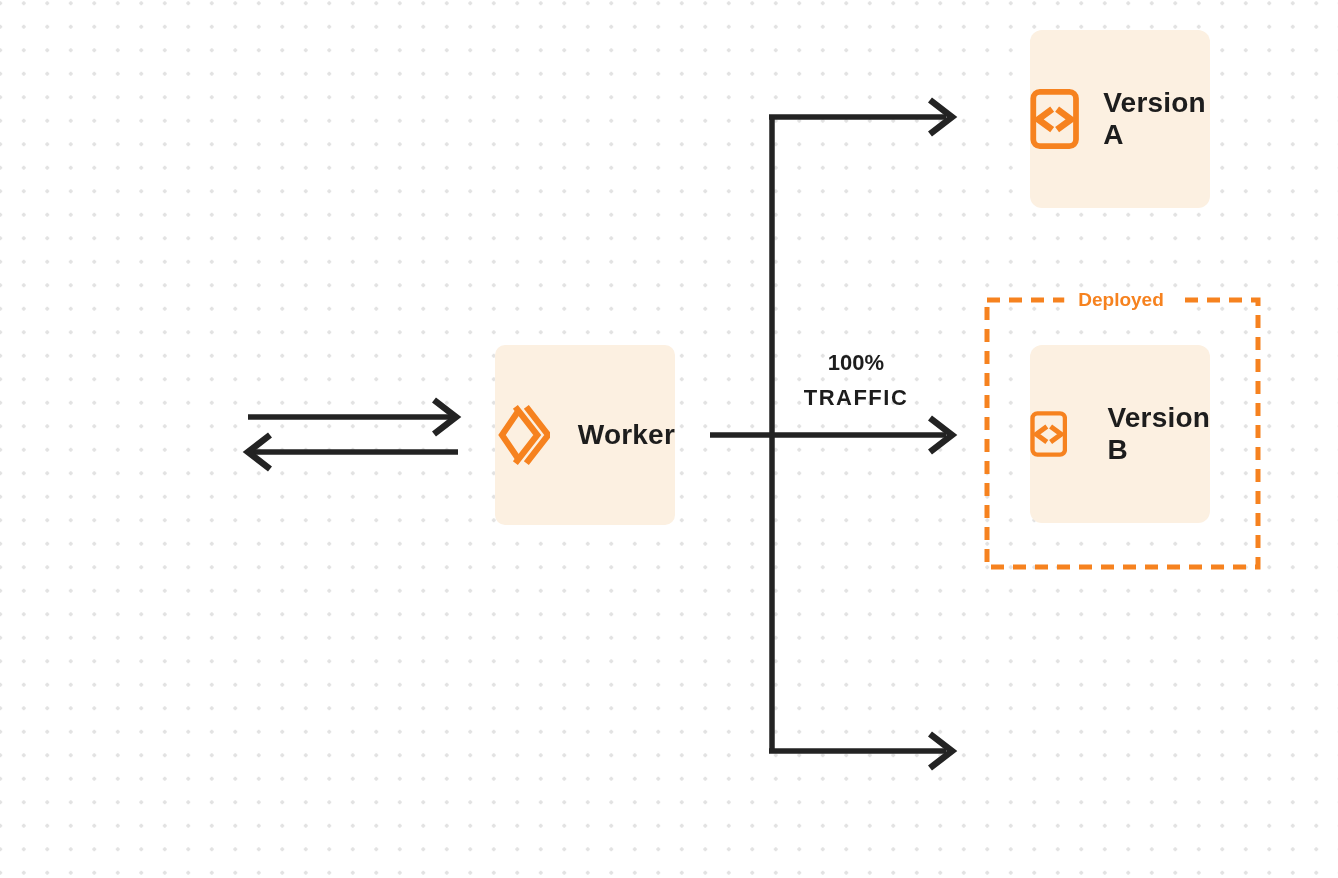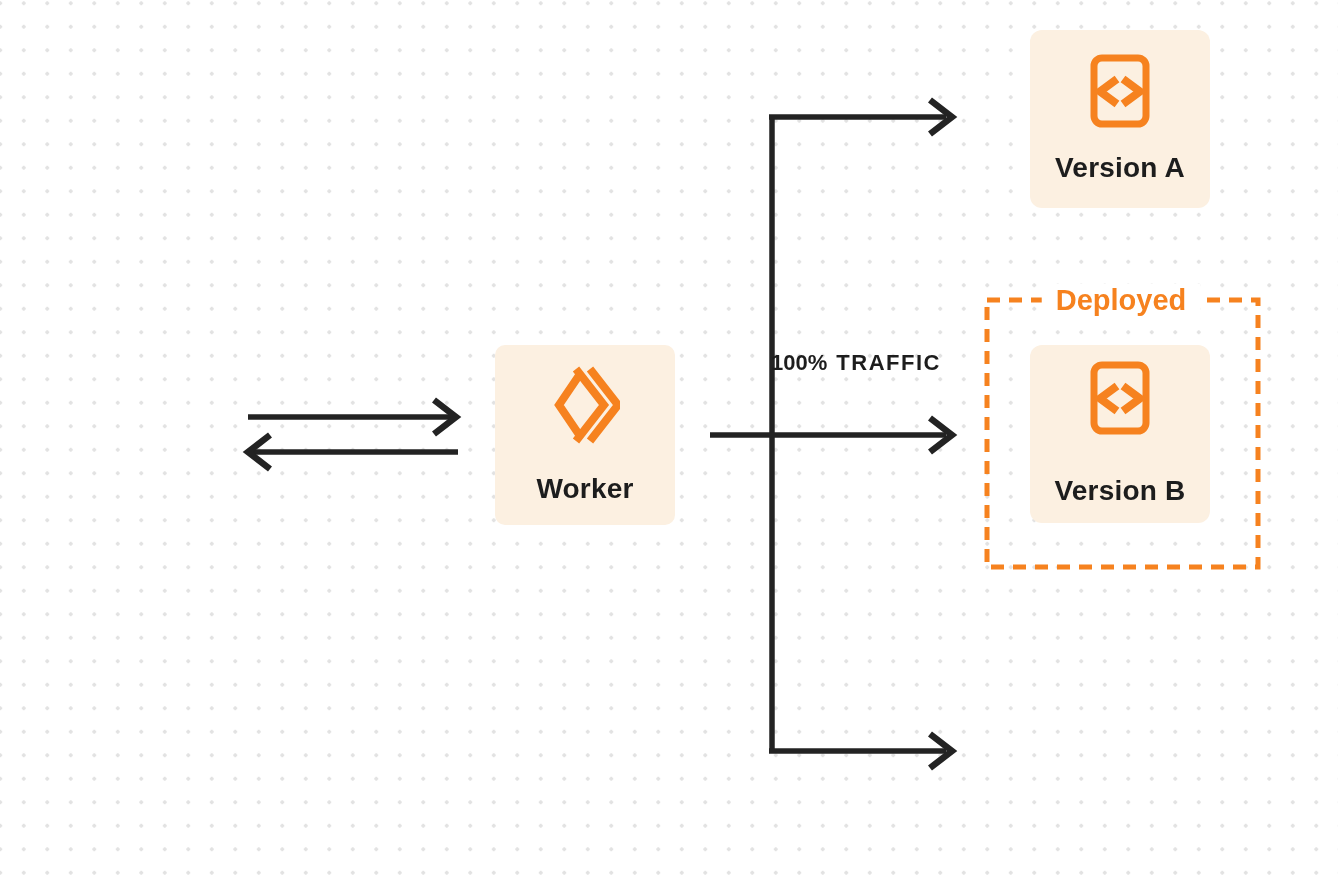--- a/index.html
+++ b/index.html
@@ -23,45 +23,45 @@
     font-family:"Liberation Sans", sans-serif;
     color:var(--label_text);
   }
   .layer{position:absolute;left:0;top:0;width:1338px;height:878px;pointer-events:none;}
   .line{stroke:var(--connector);stroke-width:5.5;fill:none;stroke-linecap:butt;}
   .head{stroke:var(--connector);stroke-width:6.5;fill:none;stroke-linecap:butt;stroke-linejoin:miter;}
   .dashed-rect{stroke:var(--accent);stroke-width:5;fill:none;stroke-dasharray:13 9;}
   .node{
     position:absolute;
     border-radius:12px;
-    display:flex;flex-direction:column;align-items:center;justify-content:center;
+    display:flex;align-items:center;justify-content:center;
   }
   .node .label{font-weight:700;font-size:28px;letter-spacing:.2px;color:var(--label_text);}
   .client-node{left:30px;top:345px;width:181px;height:180px;background:var(--client_fill);border-radius:10px;}
   .worker-node{left:495px;top:345px;width:180px;height:180px;background:var(--node_fill);border-radius:10px;gap:28px;}
   .version-node{width:180px;height:178px;background:var(--node_fill);gap:24px;}
   .version-a{left:1030px;top:30px;}
   .version-b{left:1030px;top:345px;gap:40px;}
   .version-c{left:1030px;top:662px;}
   .icon-svg{display:block;}
   .worker-icon path{stroke:var(--accent);stroke-width:8;fill:none;stroke-linecap:butt;stroke-linejoin:miter;}
   .code-icon rect{stroke:var(--accent);stroke-width:7;fill:none;}
   .code-icon path{stroke:var(--accent);stroke-width:8;fill:none;stroke-linecap:butt;stroke-linejoin:miter;}
   .deployed-label{
     position:absolute;left:1121px;top:300px;
     transform:translate(-50%,-50%);
     background:var(--page_bg);
     padding:0 14px;
-    font-weight:700;font-size:29px;color:var(--accent);
+    font-weight:700;font-size:19px;color:var(--accent);
     white-space:nowrap;
   }
   .traffic-label{
     position:absolute;left:856px;top:350px;
     transform:translateX(-50%);
-    display:flex;align-items:center;gap:9px;
+    display:flex;flex-direction:column;align-items:center;gap:9px;
     font-weight:700;color:var(--label_text);text-align:center;
   }
   .traffic-label .pct{font-size:22px;}
   .traffic-label .word{font-size:22px;letter-spacing:1.5px;}
 </style>
 </head>
 <body>
 
 <div class="canvas">
 

